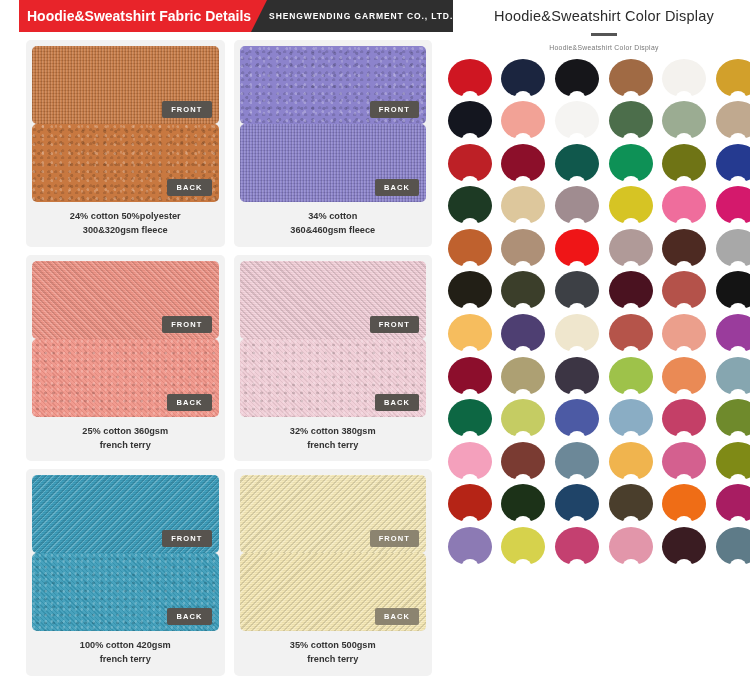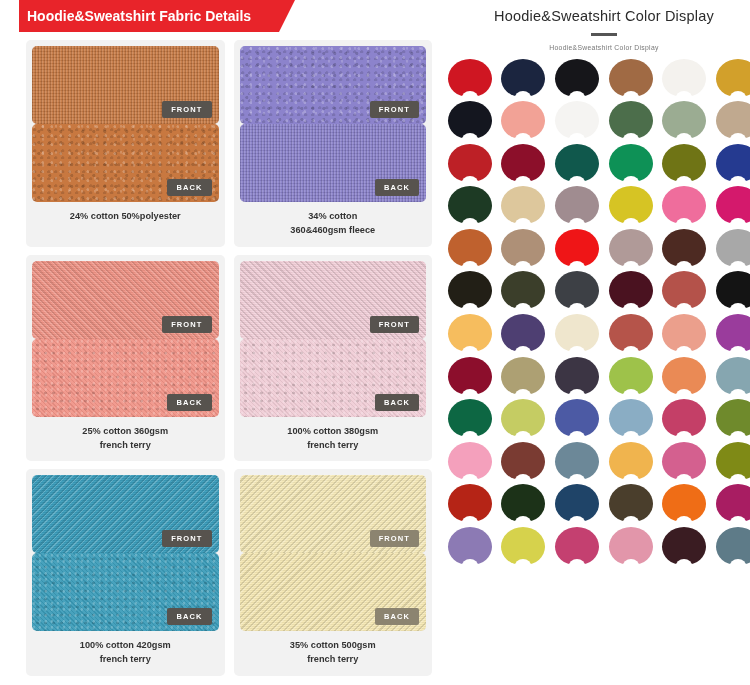--- a/index.html
+++ b/index.html
@@ -137,34 +137,37 @@
 <body>
 
 <div class="page">
 
   <div class="left-panel">
 
     <div class="banner">
       <div class="banner-red">
         <span class="banner-title">Hoodie&amp;Sweatshirt Fabric Details</span>
       </div>
+      <div class="banner-dark">
+        <span class="banner-company">SHENGWENDING GARMENT CO., LTD.</span>
+      </div>
     </div>
 
     <div class="cards-wrap">
       <div class="card-row">
           <div class="fabric-card">
             <div class="swatch-stack">
               <div class="fabric-img tex-rib" style="background-color: rgb(200, 122, 67);">
                 <span class="tag" style="background-color: rgb(87, 83, 78);">FRONT</span>
               </div>
               <div class="fabric-img tex-fleece" style="background-color: rgb(200, 120, 64);">
                 <span class="tag" style="background-color: rgb(87, 83, 78);">BACK</span>
               </div>
             </div>
-            <div class="fabric-caption"><span class="l1">24% cotton 50%polyester</span></div>
+            <div class="fabric-caption"><span class="l1">24% cotton 50%polyester</span><span class="l2">300&amp;320gsm fleece</span></div>
           </div>
           <div class="fabric-card">
             <div class="swatch-stack">
               <div class="fabric-img tex-fleece" style="background-color: rgb(140, 131, 204);">
                 <span class="tag" style="background-color: rgb(87, 83, 78);">FRONT</span>
               </div>
               <div class="fabric-img tex-rib" style="background-color: rgb(138, 129, 203);">
                 <span class="tag" style="background-color: rgb(87, 83, 78);">BACK</span>
               </div>
             </div>
@@ -185,21 +188,21 @@
           </div>
           <div class="fabric-card">
             <div class="swatch-stack">
               <div class="fabric-img tex-terry" style="background-color: rgb(242, 207, 216);">
                 <span class="tag" style="background-color: rgb(87, 83, 78);">FRONT</span>
               </div>
               <div class="fabric-img tex-loop" style="background-color: rgb(240, 205, 214);">
                 <span class="tag" style="background-color: rgb(87, 83, 78);">BACK</span>
               </div>
             </div>
-            <div class="fabric-caption"><span class="l1">100% cotton 380gsm</span><span class="l2">french terry</span></div>
+            <div class="fabric-caption"><span class="l1">32% cotton 380gsm</span><span class="l2">french terry</span></div>
           </div>
         </div>
       <div class="card-row">
           <div class="fabric-card">
             <div class="swatch-stack">
               <div class="fabric-img tex-twill" style="background-color: rgb(58, 156, 186);">
                 <span class="tag" style="background-color: rgb(87, 83, 78);">FRONT</span>
               </div>
               <div class="fabric-img tex-loop" style="background-color: rgb(58, 155, 184);">
                 <span class="tag" style="background-color: rgb(87, 83, 78);">BACK</span>

